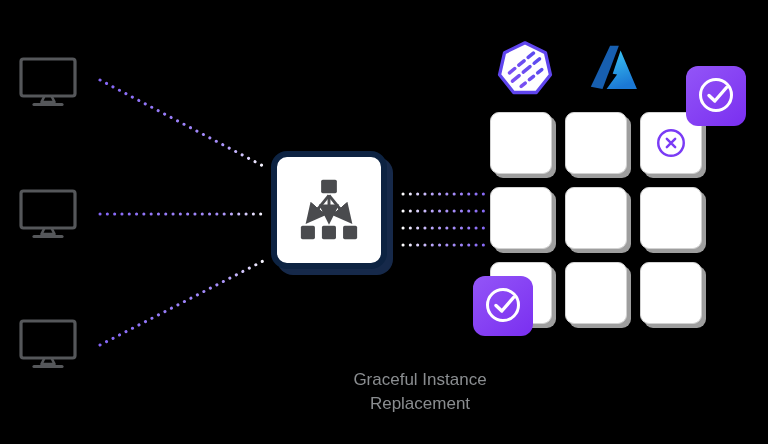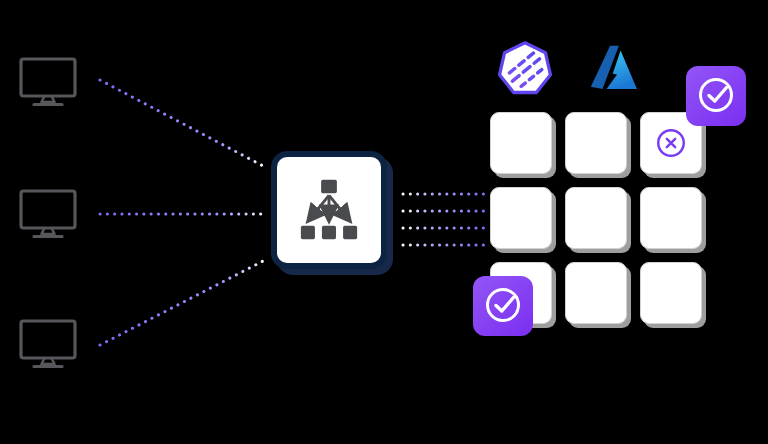--- a/index.html
+++ b/index.html
@@ -183,15 +183,17 @@
       <linearGradient id="azg" x1="0" y1="0" x2="0.3" y2="1">
         <stop offset="0" stop-color="#3cc9f5"></stop>
         <stop offset="1" stop-color="#1b78d4"></stop>
       </linearGradient>
     </defs>
     <polygon points="61,18 89,84 37,84 55,59 47.5,58" fill="url(#azg)"></polygon>
     <polygon points="43,10 58,10 30,84 10,80" fill="#175fb0"></polygon>
   </svg>
 
   <div class="caption">
+    <div>Graceful Instance</div>
+    <div>Replacement</div>
   </div>
 
 </div>
 
 </body></html>

